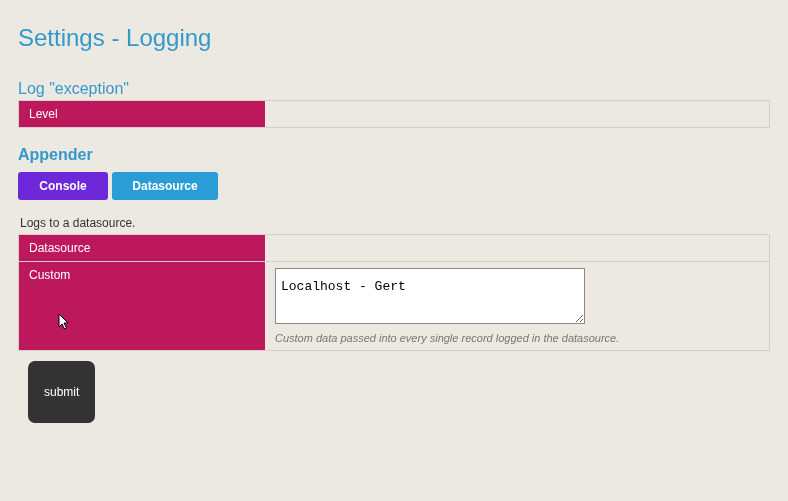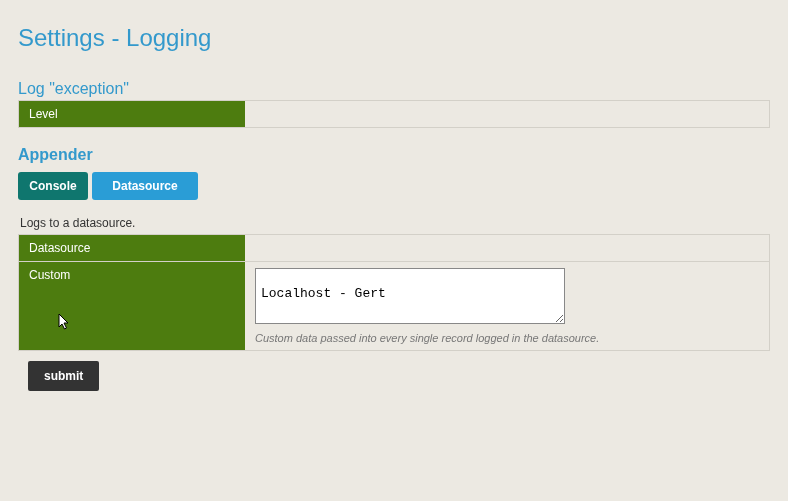--- a/index.html
+++ b/index.html
@@ -27,22 +27,22 @@
     margin: 0 0 2px 0;
   }
   .section-desc {
     font-size: 12px;
     color: #333;
     margin: 0 0 10px 0;
   }
   .form-row { display: flex; width: 100%; border: 1px solid #d3d0c8; margin-bottom: 0; }
   .form-row + .form-row { border-top: none; }
   .label-cell {
-    width: 226px;
-    background: #4d7c0f;
+    width: 246px;
+    background: #be185d;
     color: #fff;
     padding: 6px 10px;
     font-size: 12px;
   }
   .input-cell {
     flex: 1;
     background: #ece9e2;
     padding: 6px 10px;
   }
   .input-cell select {
@@ -57,67 +57,67 @@
     padding: 4px 6px;
     border: 1px solid #bdb7a8;
     border-radius: 3px;
     background: #fff;
   }
   .input-cell textarea {
     width: 310px;
     height: 56px;
     font-family: "Courier New", monospace;
     font-size: 13px;
-    padding: 17px 5px;
+    padding: 10px 5px;
     border: 1px solid #888;
     background: #fff;
     resize: both;
   }
   .hint {
     font-size: 11px;
     font-style: italic;
     color: #777;
     margin-top: 5px;
   }
   .appender-title {
     color: #3399cc;
     font-size: 16px;
     font-weight: bold;
     margin: 18px 0 8px 0;
   }
   .tabs { display: flex; }
   .tab {
-    background: #0f766e;
+    background: #6d28d9;
     color: #fff;
     font-size: 12px;
     font-weight: bold;
     padding: 7px 0;
-    width: 70px;
+    width: 90px;
     text-align: center;
     border-radius: 3px;
     margin-right: 4px;
     cursor: pointer;
   }
   .tab.active {
     background: #2a9dd6;
     width: 106px;
   }
   .tab-desc {
     font-size: 12px;
     color: #333;
     margin: 16px 0 4px 2px;
   }
   .submit-btn {
     background: #333;
     color: #fff;
     font-size: 12px;
-    font-weight: bold;
+    font-weight: normal;
     border: none;
-    border-radius: 2px;
-    padding: 8px 16px;
+    border-radius: 7px;
+    padding: 24px 16px;
     margin: 10px 0 0 10px;
     cursor: pointer;
   }
   .cursor-overlay {
     position: absolute;
     left: 58px;
     top: 313px;
     pointer-events: none;
     font-size: 14px;
     color: #000;

